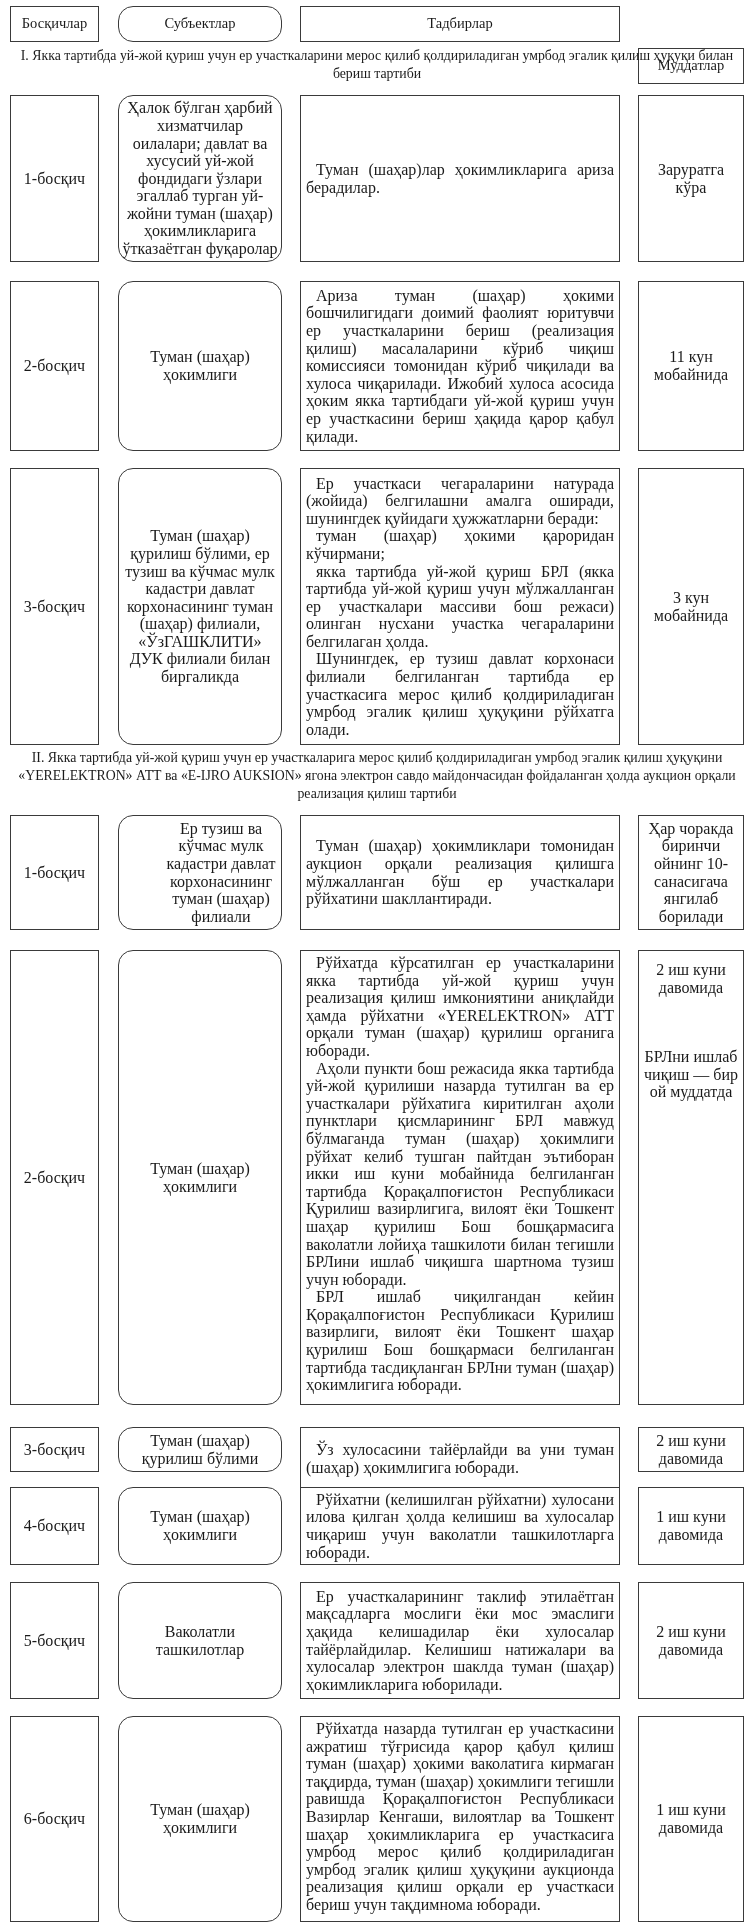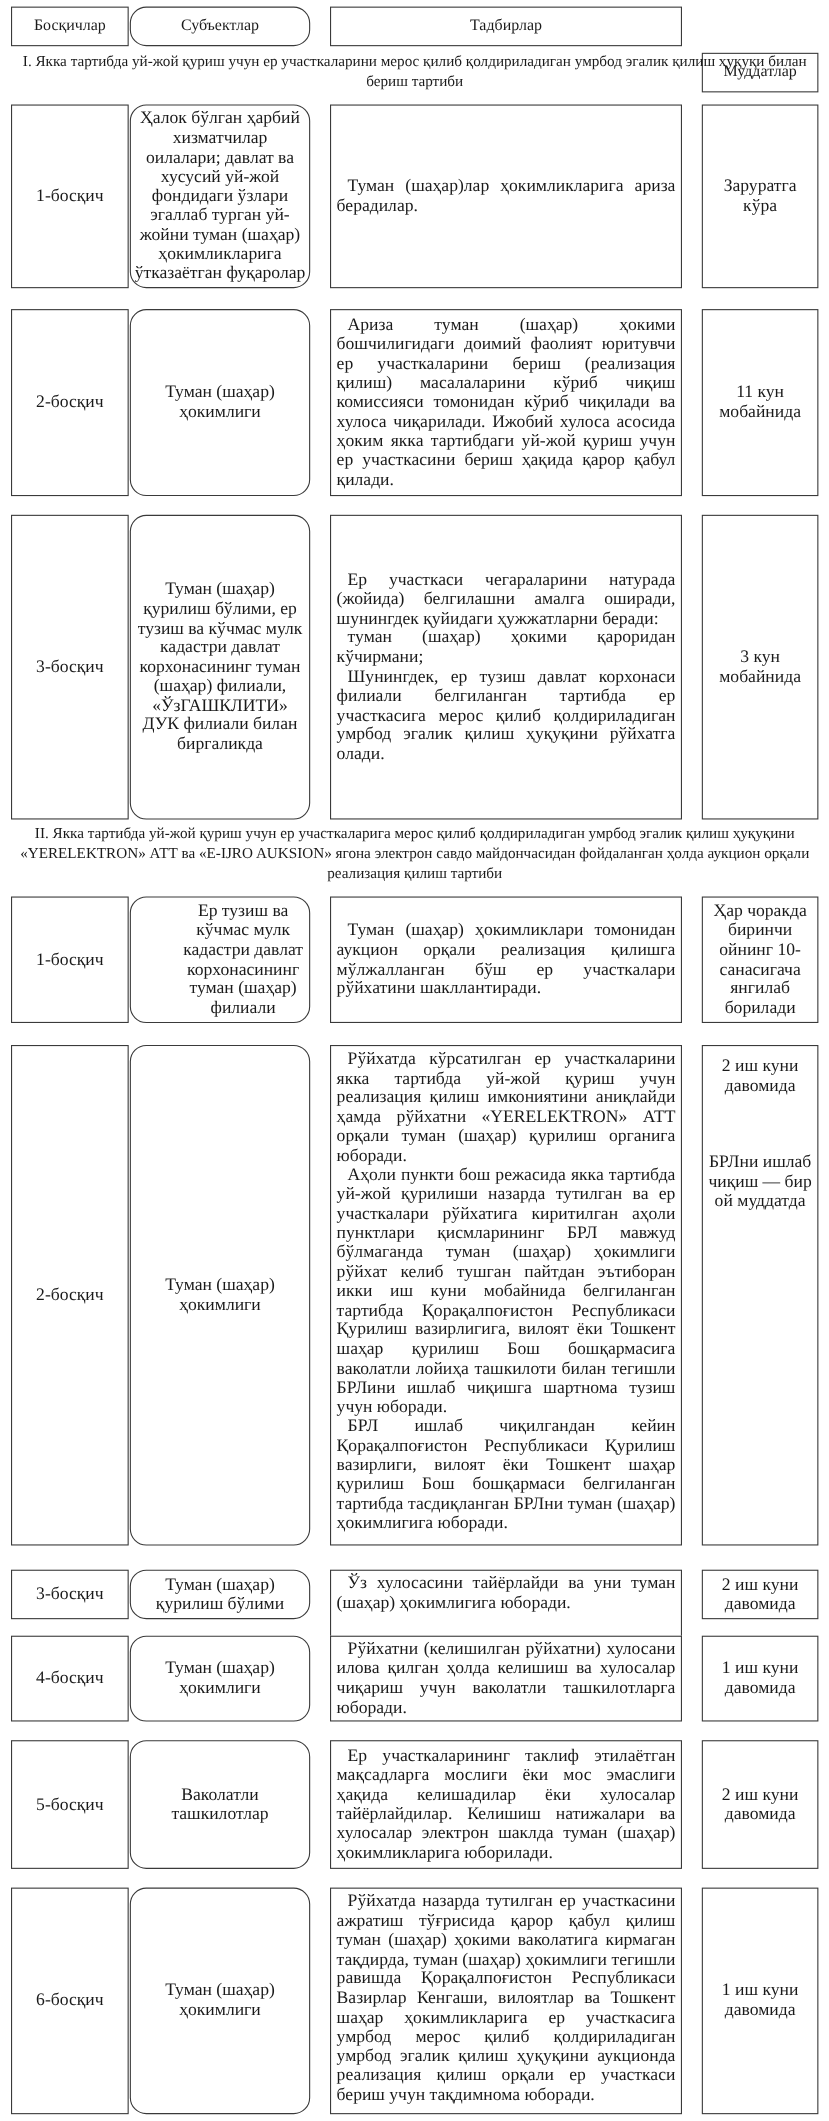--- a/index.html
+++ b/index.html
@@ -8,21 +8,21 @@
     font-family: "Liberation Serif", "DejaVu Serif", serif;
     color: #1a1a1a;
   }
   .box {
     position: absolute; box-sizing: border-box;
     border: 1.5px solid #3a3a3a;
     display: flex; align-items: center; justify-content: center;
     font-size: 16px; line-height: 17.6px;
     background: #fff;
   }
-  .c1 { left: 10px;  width: 107px; }
+  .c1 { left: 10px;  width: 89px; }
   .c2 { left: 118px; width: 164px; border-radius: 15px; }
   .c3 { left: 300px; width: 320px; }
   .c4 { left: 638px; width: 106px; }
   .center { text-align: center; padding: 2px 3px; }
   .just {
     text-align: justify; text-align-last: left;
     padding: 3px 5px; align-items: center; justify-content: flex-start;
     display: flex; flex-direction: column;
   }
   .just p { margin: 0; text-indent: 10px; width: 100%; }
@@ -61,20 +61,21 @@
   </div>
   <div class="box c4 center" style="top:281px;height:170px;">11 кун мобайнида</div>
 </div>
 
 <div>
   <div class="box c1 center" style="top:468px;height:277px;">3-босқич</div>
   <div class="box c2 center" style="top:468px;height:277px;">Туман (шаҳар) қурилиш бўлими, ер тузиш ва кўчмас мулк кадастри давлат корхонасининг туман (шаҳар) филиали, «ЎзГАШКЛИТИ» ДУК филиали билан биргаликда</div>
   <div class="box c3 just" style="top:468px;height:277px;justify-content:center;">
     <p>Ер участкаси чегараларини натурада (жойида) белгилашни амалга оширади, шунингдек қуйидаги ҳужжатларни беради:</p>
     <p>туман (шаҳар) ҳокими қароридан кўчирмани;</p>
+    <p>якка тартибда уй-жой қуриш БРЛ (якка тартибда уй-жой қуриш учун мўлжалланган ер участкалари массиви бош режаси) олинган нусхани участка чегараларини белгилаган ҳолда.</p>
     <p>Шунингдек, ер тузиш давлат корхонаси филиали белгиланган тартибда ер участкасига мерос қилиб қолдириладиган умрбод эгалик қилиш ҳуқуқини рўйхатга олади.</p>
   </div>
   <div class="box c4 center" style="top:468px;height:277px;">3 кун мобайнида</div>
 </div>
 
 <div class="section-title" style="top:749px;">II. Якка тартибда уй-жой қуриш учун ер участкаларига мерос қилиб қолдириладиган умрбод эгалик қилиш ҳуқуқини «YERELEKTRON» АТТ ва «E-IJRO AUKSION» ягона электрон савдо майдончасидан фойдаланган ҳолда аукцион орқали реализация қилиш тартиби</div>
 
 <div>
   <div class="box c1 center" style="top:815px;height:115px;">1-босқич</div>
   <div class="box c2 center" style="top:815px;height:115px;padding-left:45px;">Ер тузиш ва кўчмас мулк кадастри давлат корхонасининг туман (шаҳар) филиали</div>
@@ -94,21 +95,21 @@
   </div>
   <div class="box c4 center col4-split" style="top:950px;height:455px;">
     <span>2 иш куни давомида</span>
     <span style="margin-top:52px;">БРЛни ишлаб чиқиш — бир ой муддатда</span>
   </div>
 </div>
 
 <div>
   <div class="box c1 center" style="top:1427px;height:45px;">3-босқич</div>
   <div class="box c2 center" style="top:1427px;height:45px;">Туман (шаҳар) қурилиш бўлими</div>
-  <div class="box c3 just" style="top:1427px;height:63px;justify-content:flex-start;">
+  <div class="box c3 just" style="top:1427px;height:63px;justify-content:center;">
     <p>Ўз хулосасини тайёрлайди ва уни туман (шаҳар) ҳокимлигига юборади.</p>
   </div>
   <div class="box c4 center" style="top:1427px;height:45px;">2 иш куни давомида</div>
 </div>
 
 <div>
   <div class="box c1 center" style="top:1487px;height:78px;">4-босқич</div>
   <div class="box c2 center" style="top:1487px;height:78px;">Туман (шаҳар) ҳокимлиги</div>
   <div class="box c3 just" style="top:1487px;height:78px;justify-content:center;">
     <p>Рўйхатни (келишилган рўйхатни) хулосани илова қилган ҳолда келишиш ва хулосалар чиқариш учун ваколатли ташкилотларга юборади.</p>

